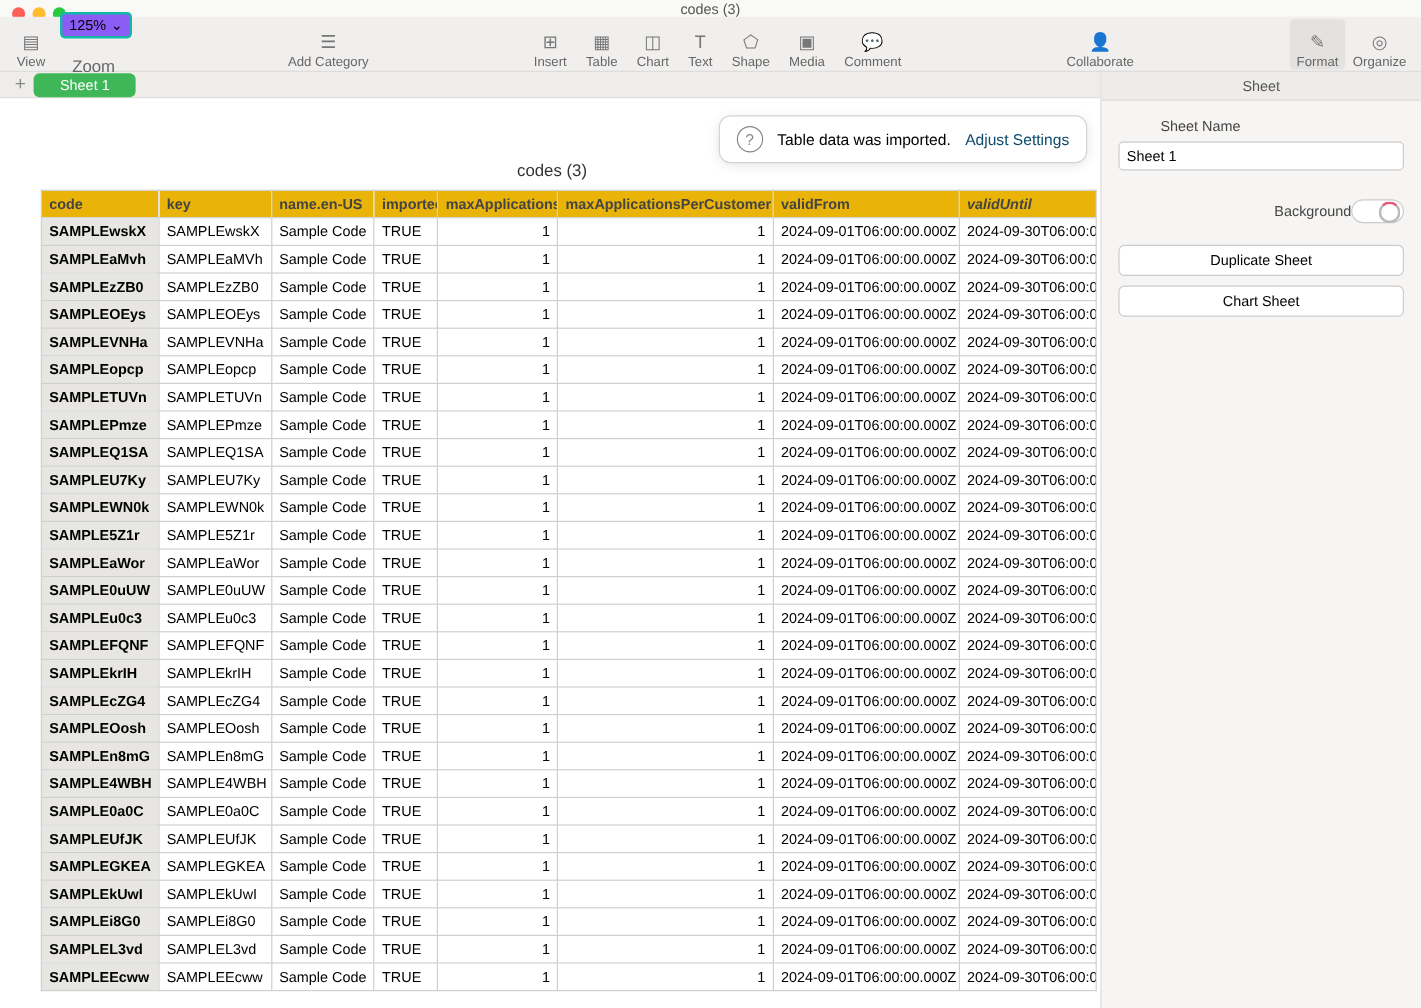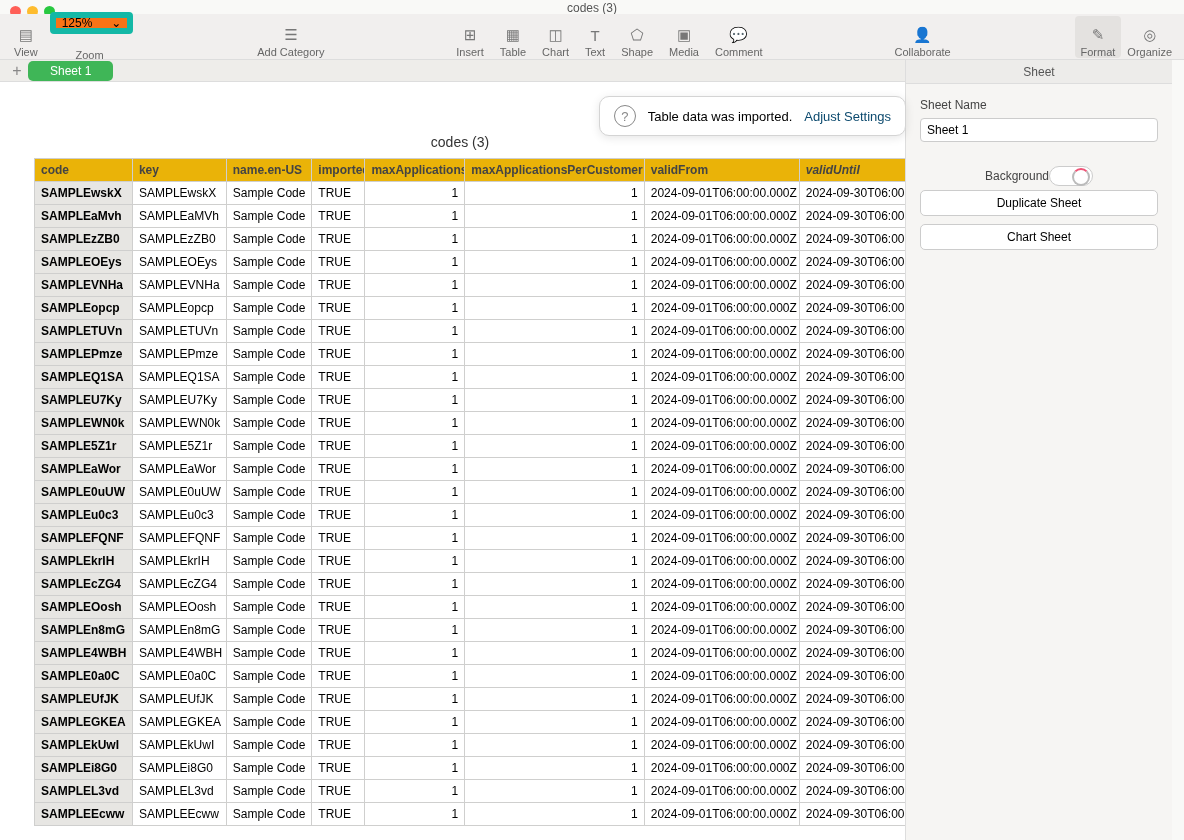--- a/index.html
+++ b/index.html
@@ -10,37 +10,37 @@
 .t-red { background: #ff5f57; }
 .t-yel { background: #febc2e; }
 .t-grn { background: #28c840; }
 
 .doc-title { position: absolute; top: 1px; left: 0; right: 0; text-align: center; font-size: 12px; color: #555; }
 
 .toolbar { position: absolute; top: 14px; left: 0; right: 0; height: 46px; background: #f1efee; border-bottom: 1px solid #ddd; display: flex; align-items: center; padding: 0 6px; }
 .tb-btn { display: flex; flex-direction: column; align-items: center; justify-content: flex-end; height: 42px; font-size: 11px; color: #666; cursor: pointer; padding: 0 8px; }
 .tb-btn .ico { font-size: 15px; color: #777; margin-bottom: 2px; }
 .tb-group { display: flex; align-items: flex-end; }
-.zoom-sel { background: #f97316; border: 6px solid #14b8a6; border-radius: 4px; height: 22px; padding: 0 6px; font-size: 12px; display: flex; align-items: center; gap: 19px; margin-bottom: 15px; margin-left: 4px; }
+.zoom-sel { background: #8b5cf6; border: 2px solid #14b8a6; border-radius: 4px; height: 22px; padding: 0 6px; font-size: 12px; display: flex; align-items: center; gap: 4px; margin-bottom: 15px; margin-left: 4px; }
 .zoom-wrap { display: flex; flex-direction: column; align-items: center; }
-.zoom-label { font-size: 11px; color: #666; }
+.zoom-label { font-size: 14px; color: #666; }
 .spacer { flex: 1; }
 .tb-right .tb-btn { padding: 0 6px; }
 .fmt-active { background: #e4e2e0; border-radius: 4px; }
 
 .sheet-tabs { position: absolute; top: 60px; left: 0; right: 247px; height: 22px; background: #eeedea; display: flex; align-items: center; padding-left: 6px; border-bottom: 1px solid #ddd; }
 .add-tab { width: 22px; text-align: center; font-size: 16px; color: #888; cursor: pointer; }
 .sheet-tab { background: #3fb657; color: #fff; font-size: 12px; padding: 3px 22px; border-radius: 5px; cursor: pointer; }
 
-.inspector { position: absolute; top: 60px; right: 12px; width: 267px; bottom: 0; background: #f6f5f3; border-left: 1px solid #ddd; }
+.inspector { position: absolute; top: 60px; right: 0; width: 267px; bottom: 0; background: #f6f5f3; border-left: 1px solid #ddd; }
 .insp-tab { height: 24px; line-height: 24px; text-align: center; font-size: 12px; color: #555; background: #edecea; border-bottom: 1px solid #ddd; }
 .insp-body { padding: 14px 14px; font-size: 12px; color: #444; }
-.insp-label { font-weight: 500; margin-bottom: 6px; display: block; }
+.insp-label { font-weight: 500; margin-bottom: 6px; display: block; margin-left: 35px; }
 .insp-input { width: 100%; border: 1px solid #ccc; border-radius: 4px; padding: 4px 6px; font-size: 12px; background: #fff; }
-.bg-row { display: flex; justify-content: center; align-items: center; margin-top: 24px; margin-bottom: 4px; }
+.bg-row { display: flex; justify-content: flex-end; align-items: center; margin-top: 24px; margin-bottom: 18px; }
 .toggle { width: 44px; height: 20px; border: 1px solid #ccc; border-radius: 10px; background: #fff; position: relative; }
 .toggle::after { content: ""; width: 14px; height: 14px; border-radius: 50%; border: 2px solid #bbb; border-top-color: #e57; position: absolute; right: 2px; top: 1px; }
 .insp-btn { width: 100%; border: 1px solid #ccc; background: #fff; border-radius: 5px; padding: 5px 0; font-size: 12px; margin-bottom: 8px; cursor: pointer; }
 
 .sheet-area { position: absolute; top: 82px; left: 0; right: 247px; bottom: 0; overflow: auto; background: #fff; }
 .canvas { position: relative; width: 920px; }
 
 .notif { position: absolute; top: 14px; right: 14px; background: #fff; border: 1px solid #d4d4d4; border-radius: 10px; box-shadow: 0 2px 10px rgba(0,0,0,0.1); display: flex; align-items: center; padding: 8px 14px; gap: 12px; font-size: 13px; z-index: 5; }
 .notif .q { width: 22px; height: 22px; border: 1.5px solid #888; border-radius: 50%; display: flex; align-items: center; justify-content: center; font-size: 13px; color: #888; }
 .notif .adj { color: #0c4a6e; cursor: pointer; font-weight: 500; }

